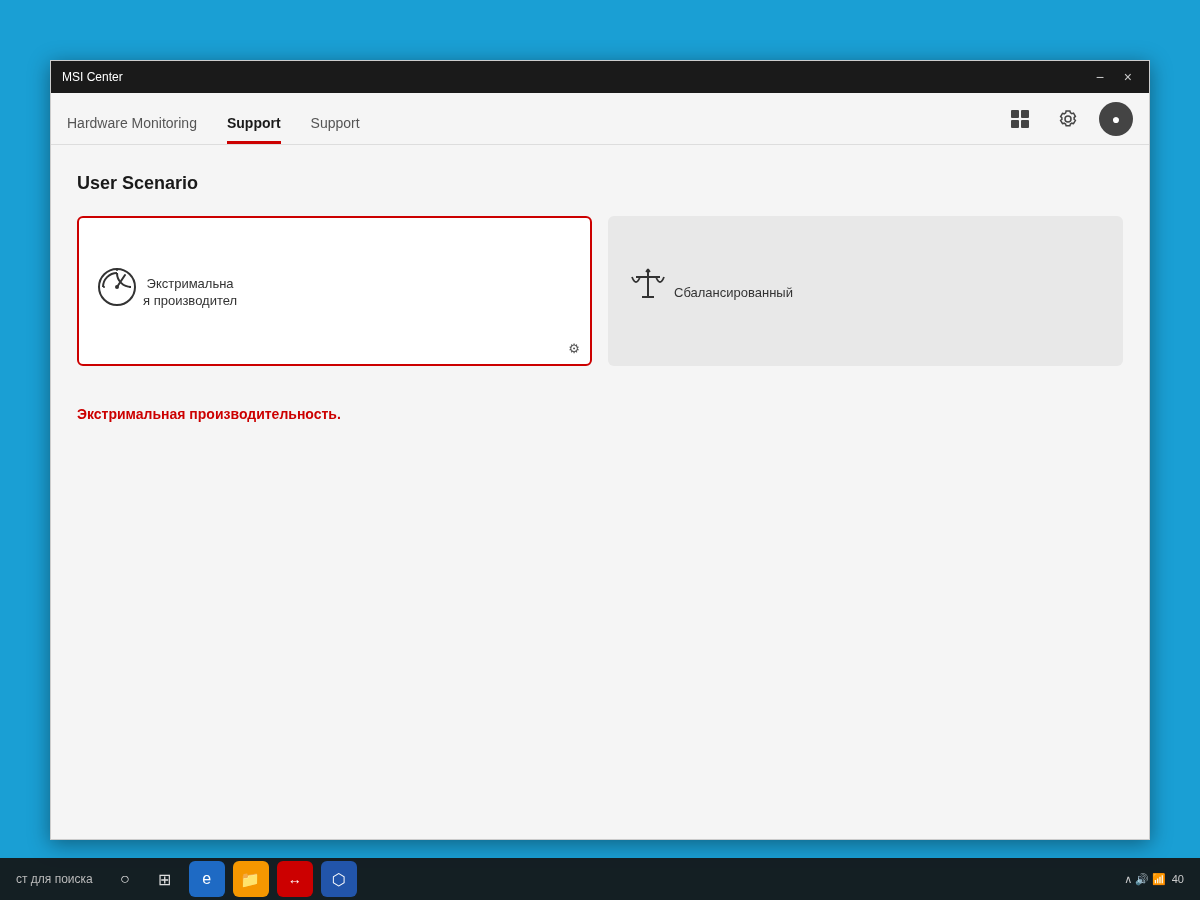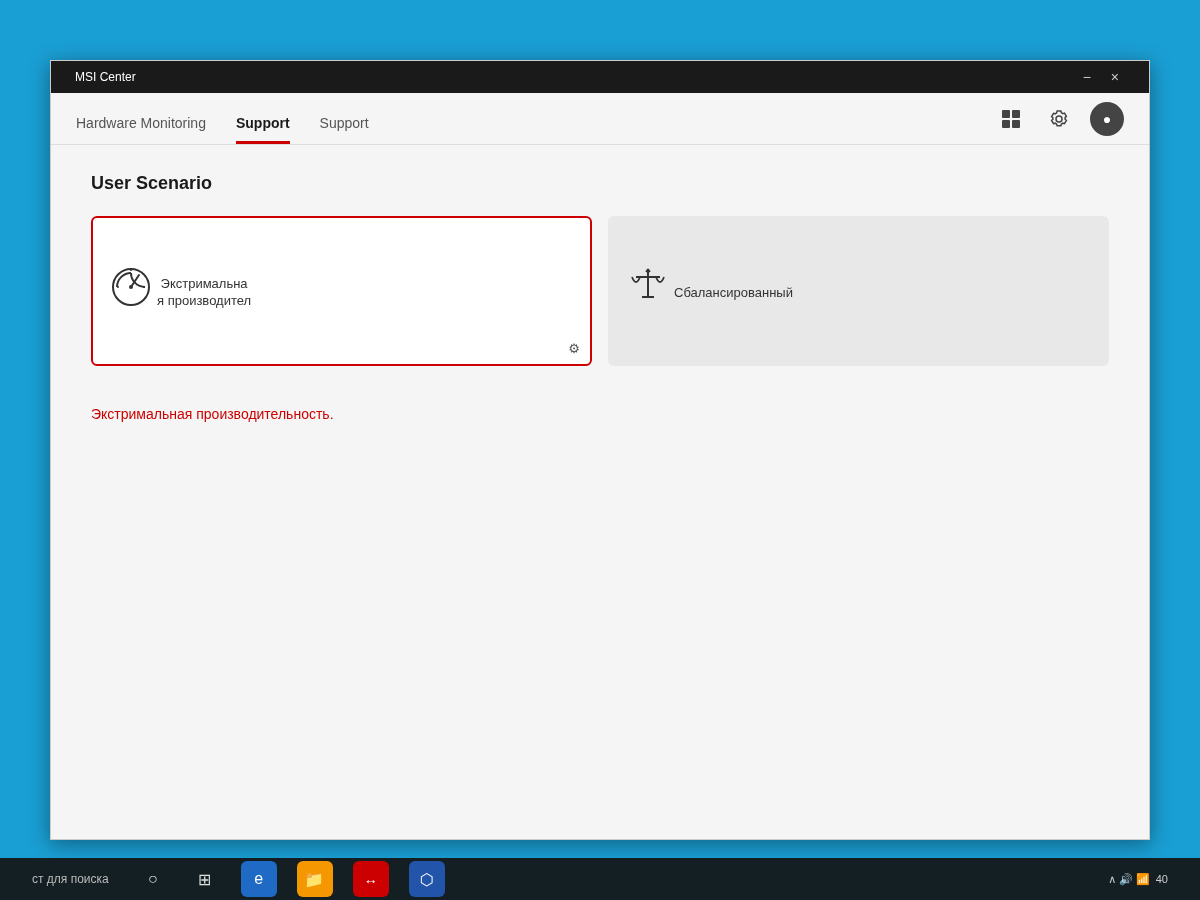--- a/index.html
+++ b/index.html
@@ -21,21 +21,21 @@
       display: flex;
       flex-direction: column;
       box-shadow: 0 4px 20px rgba(0,0,0,0.4);
     }
     .titlebar {
       background: #1a1a1a;
       color: #fff;
       height: 32px;
       display: flex;
       align-items: center;
-      padding: 0 24px;
+      padding: 0 11px;
       justify-content: space-between;
       flex-shrink: 0;
     }
     .titlebar-title {
       font-size: 12px;
     }
     .titlebar-controls {
       display: flex;
       gap: 8px;
     }
@@ -46,21 +46,21 @@
       padding: 2px 6px;
       background: none;
       border: none;
       line-height: 1;
     }
     .tabs-bar {
       background: #f5f5f5;
       border-bottom: 1px solid #ddd;
       display: flex;
       align-items: center;
-      padding: 0 25px;
+      padding: 0 16px;
       height: 52px;
       flex-shrink: 0;
       justify-content: space-between;
     }
     .tabs-left {
       display: flex;
       gap: 30px;
       align-items: flex-end;
       height: 100%;
     }
@@ -104,21 +104,21 @@
       background: #444;
       display: flex;
       align-items: center;
       justify-content: center;
       cursor: pointer;
       color: #fff;
       font-size: 14px;
     }
     .content {
       flex: 1;
-      padding: 28px 40px;
+      padding: 28px 26px;
       overflow-y: auto;
       background: #f5f5f5;
     }
     .section-title {
       font-size: 18px;
       font-weight: 700;
       color: #1a1a1a;
       margin-bottom: 22px;
     }
     .cards-row {
@@ -161,39 +161,39 @@
       right: 10px;
       font-size: 13px;
       color: #555;
     }
     .description-area {
       margin-top: 10px;
     }
     .desc-title {
       color: #cc0000;
       font-size: 14px;
-      font-weight: 400;
+      font-weight: 700;
       margin-bottom: 14px;
     }
     .desc-text {
       color: #333;
       font-size: 13px;
       line-height: 1.5;
     }
     .taskbar {
       position: fixed;
       bottom: 0;
       left: 0;
       right: 0;
       height: 42px;
       background: rgba(20,20,20,0.92);
       display: flex;
       align-items: center;
-      padding: 0 24px;
-      gap: 20px;
+      padding: 0 8px;
+      gap: 8px;
       z-index: 999;
     }
     .taskbar-search {
       display: flex;
       align-items: center;
       gap: 4px;
       padding: 0 8px;
       color: #bbb;
       font-size: 12px;
     }

